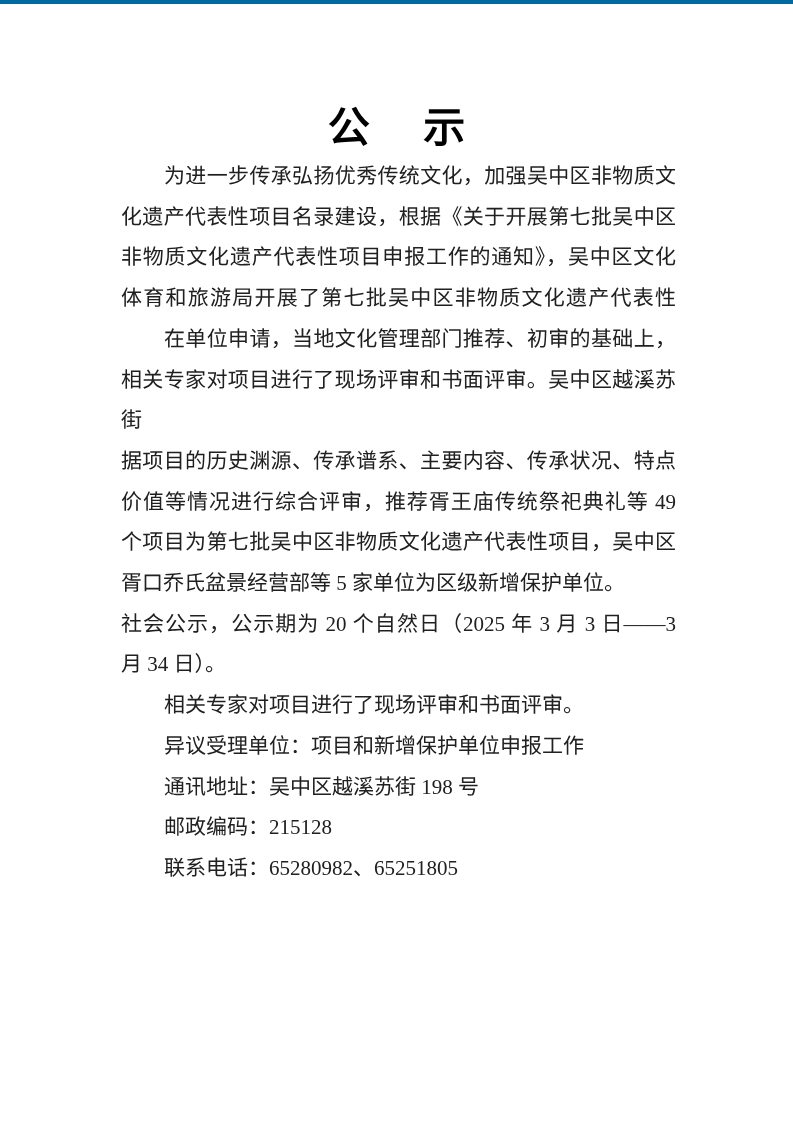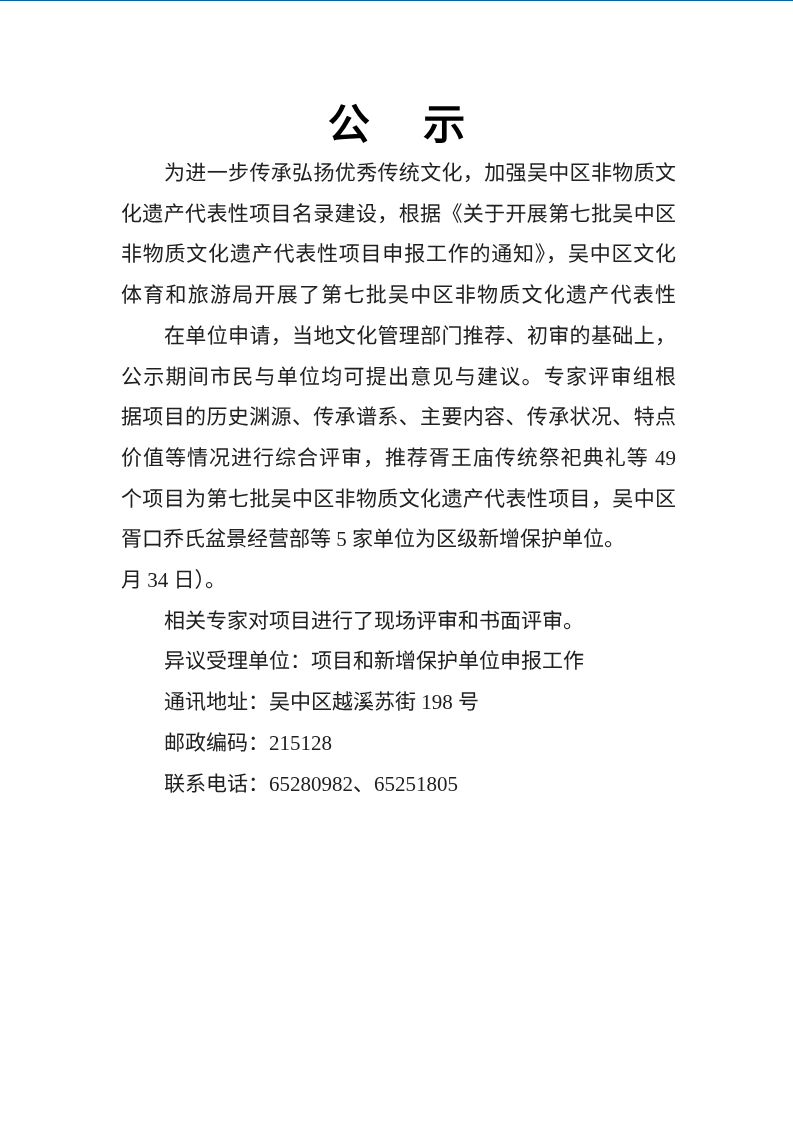--- a/index.html
+++ b/index.html
@@ -6,21 +6,21 @@
     margin: 0;
     padding: 0;
     background: #ffffff;
   }
   .page {
     position: relative;
     width: 793px;
     height: 1122px;
     background: #ffffff;
     box-sizing: border-box;
-    border-top: 1px solid #0369a1;
+    border-top: 4px solid #0369a1;
     overflow: hidden;
     font-family: "Liberation Serif", "DejaVu Serif", serif;
   }
   .doc-title {
     position: absolute;
     top: 98px;
     left: 0;
     right: 0;
     margin: 0;
     text-align: center;
@@ -58,25 +58,26 @@
 <div class="page">
 
   <h1 class="doc-title">公 示</h1>
 
   <div class="doc-body">
     <div class="line indent">为进一步传承弘扬优秀传统文化，加强吴中区非物质文</div>
     <div class="line">化遗产代表性项目名录建设，根据《关于开展第七批吴中区</div>
     <div class="line">非物质文化遗产代表性项目申报工作的通知》，吴中区文化</div>
     <div class="line">体育和旅游局开展了第七批吴中区非物质文化遗产代表性</div>
     <div class="line indent">在单位申请，当地文化管理部门推荐、初审的基础上，</div>
-    <div class="line">公示期间市民与单位均可提出意见与建议。专家评审组根</div>
+    <div class="line">相关专家对项目进行了现场评审和书面评审。吴中区越溪苏街</div>
     <div class="line">据项目的历史渊源、传承谱系、主要内容、传承状况、特点</div>
     <div class="line">价值等情况进行综合评审，推荐胥王庙传统祭祀典礼等 49</div>
     <div class="line">个项目为第七批吴中区非物质文化遗产代表性项目，吴中区</div>
     <div class="line end">胥口乔氏盆景经营部等 5 家单位为区级新增保护单位。</div>
+    <div class="line">社会公示，公示期为 20 个自然日（2025 年 3 月 3 日——3</div>
     <div class="line end">月 34 日）。</div>
     <div class="line indent end">相关专家对项目进行了现场评审和书面评审。</div>
     <div class="line indent end">异议受理单位：项目和新增保护单位申报工作</div>
     <div class="line indent end">通讯地址：吴中区越溪苏街 198 号</div>
     <div class="line indent end">邮政编码：215128</div>
     <div class="line indent end">联系电话：65280982、65251805</div>
   </div>
 
 </div>
 

